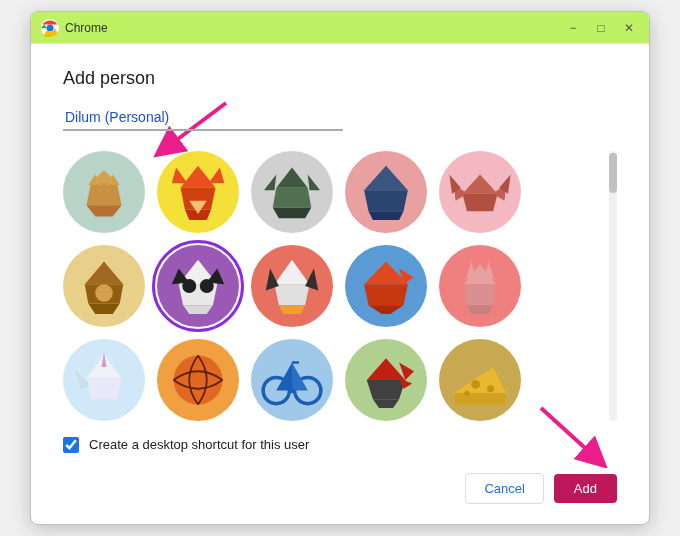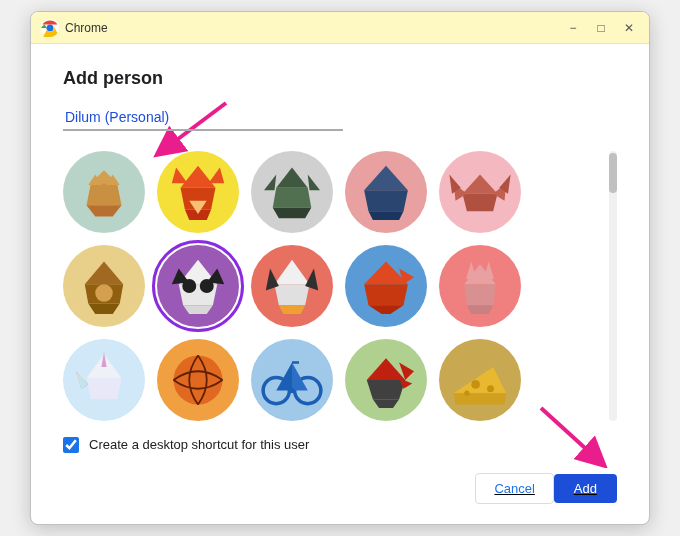--- a/index.html
+++ b/index.html
@@ -20,21 +20,21 @@
       border: 1px solid #c0c0c0;
       border-radius: 8px;
       box-shadow: 0 4px 20px rgba(0,0,0,0.2);
       overflow: hidden;
     }
 
     .titlebar {
       display: flex;
       align-items: center;
       padding: 14px 10px;
-      background: #fef9c3;
+      background: #bef264;
       border-bottom: 1px solid #e0e0e0;
       height: 32px;
     }
 
     .titlebar-logo {
       width: 18px;
       height: 18px;
       margin-right: 6px;
       flex-shrink: 0;
     }
@@ -63,21 +63,21 @@
       border: none;
       border-radius: 3px;
     }
 
     .content {
       padding: 24px 32px 20px 32px;
     }
 
     .section-title {
       font-size: 18px;
-      font-weight: 700;
+      font-weight: 400;
       color: #202124;
       margin-bottom: 16px;
     }
 
     .name-input-wrap {
       position: relative;
       margin-bottom: 20px;
     }
 
     .name-input {
@@ -157,39 +157,39 @@
     }
 
     .checkbox-label {
       font-size: 13px;
       color: #202124;
     }
 
     .footer-buttons {
       display: flex;
       justify-content: flex-end;
+      gap: 10px;
       align-items: center;
       position: relative;
-      text-decoration: underline;
     }
 
     .btn-cancel {
       padding: 7px 18px;
       border: 1px solid #dadce0;
       background: white;
       border-radius: 4px;
       font-size: 13px;
       color: #1a73e8;
       cursor: pointer;
       font-weight: 500;
     }
 
     .btn-add {
       padding: 7px 20px;
-      background: #1d4ed8;
+      background: #be185d;
       color: white;
       border: none;
       border-radius: 4px;
       font-size: 13px;
       cursor: pointer;
       font-weight: 500;
     }
 
     
     .arrow-top {

